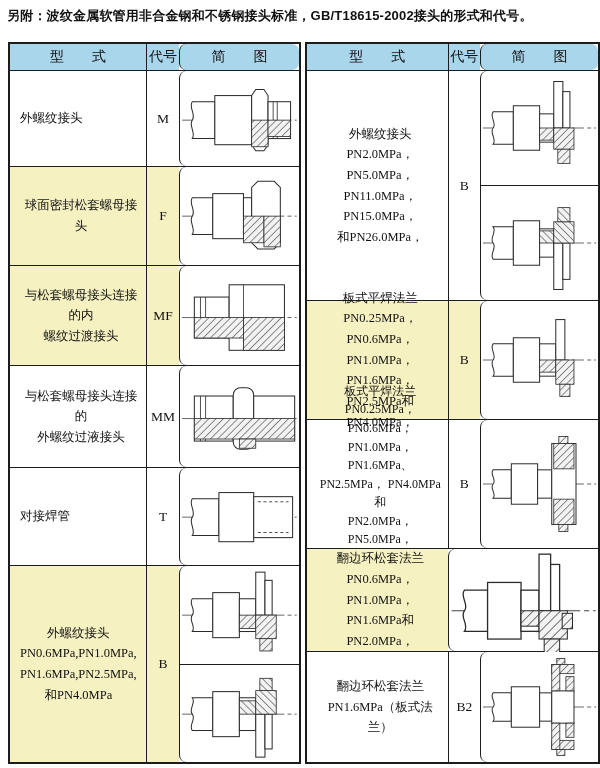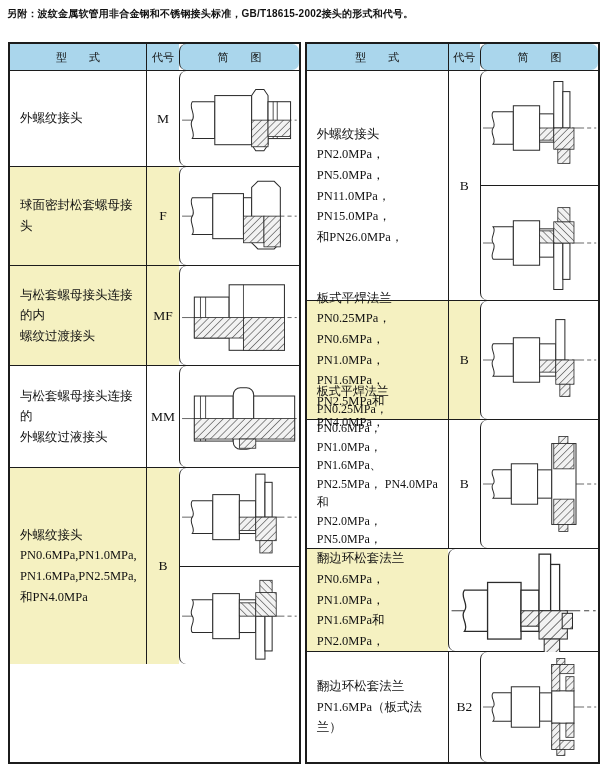--- a/index.html
+++ b/index.html
@@ -9,38 +9,38 @@
   }
   html,body{margin:0;padding:0;}
   body{
     width:600px;height:768px;background:#ffffff;position:relative;
     font-family:"Liberation Serif","DejaVu Serif",serif;color:#111;
     overflow:hidden;
   }
   .title{
     position:absolute;top:7px;left:7px;width:588px;
     font-family:"Liberation Sans","DejaVu Sans",sans-serif;
-    font-weight:bold;font-size:10px;line-height:1.4;letter-spacing:0.2px;
+    font-weight:bold;font-size:13px;line-height:1.4;letter-spacing:0.2px;
   }
   .tables{position:absolute;top:42px;left:8px;display:flex;gap:4px;}
   .half-table{border:2px solid var(--bd);background:#fff;}
   .row{display:flex;}
   .row + .row{border-top:1px solid var(--bd);}
   .cell{box-sizing:border-box;display:flex;align-items:center;}
   .c-type{padding:2px 4px 2px 10px;font-size:12.5px;line-height:1.65;}
-  .c-type .t{white-space:pre-line;}
+  .c-type .t{white-space:pre-line;text-align:center;}
   .c-code{border-left:1px solid var(--bd);justify-content:center;font-size:13.5px;}
   .c-diag{border-left:1px solid var(--bd);background:#fff;flex:1;display:flex;flex-direction:column;padding:0;border-radius:7px;}
   .c-diag .sub{flex:1;display:flex;}
   .c-diag .sub + .sub{border-top:1px solid var(--bd);}
   .left .c-type{width:136px;}
   .left .c-code{width:33px;}
   .right .c-type{width:141px;}
   .right .c-code{width:32px;}
-  .header .cell{background:var(--blue);justify-content:center;padding:0;font-size:11px;}
+  .header .cell{background:var(--blue);justify-content:center;padding:0;font-size:14px;}
   .alt .c-type,.alt .c-code{background:var(--yellow);}
   .diag-svg{width:100%;height:100%;display:block;}
   .defs-holder{position:absolute;width:0;height:0;overflow:hidden;}
 </style>
 </head>
 <body>
 
 <svg class="defs-holder" aria-hidden="true">
   <defs>
     <pattern id="hatch" width="5" height="5" patternUnits="userSpaceOnUse" patternTransform="rotate(45)">
@@ -140,20 +140,38 @@
               <line x1="25" y1="28" x2="25" y2="72" stroke="#2b2b2b" stroke-width="0.8"></line>
               <rect x="52" y="20" width="20" height="60" rx="7" fill="#fff" stroke="#2b2b2b" stroke-width="1"></rect>
               <rect x="72" y="28" width="40" height="44" fill="#fff" stroke="#2b2b2b" stroke-width="1"></rect>
               <rect x="14" y="50" width="98" height="20" fill="url(#hatch)" stroke="#2b2b2b" stroke-width="0.8"></rect>
               <rect x="58" y="70" width="16" height="9" fill="url(#hatch)" stroke="#2b2b2b" stroke-width="0.8"></rect>
             </svg>
           </div>
         </div>
     </div>
 
+    <div class="row" style="height:97px">
+      <div class="cell c-type">
+          <span class="t">对接焊管</span>
+        </div>
+      <div class="cell c-code">T</div>
+      <div class="cell c-diag">
+          <div class="sub">
+            <svg class="diag-svg" viewBox="0 0 116 96" preserveAspectRatio="xMidYMid meet">
+              <line x1="2" y1="48" x2="114" y2="48" stroke="#2b2b2b" stroke-width="0.7" stroke-dasharray="12 3 4 3"></line>
+              <path d="M 38 30 L 12 30 c -4 5.3999999999999995 4 12.6 0 18 c -4 5.3999999999999995 4 12.6 0 18 L 38 66 Z" fill="#fff" stroke="#2b2b2b" stroke-width="1"></path>
+              <rect x="38" y="24" width="34" height="48" fill="#fff" stroke="#2b2b2b" stroke-width="1"></rect>
+              <rect x="72" y="28" width="38" height="40" fill="#fff" stroke="#2b2b2b" stroke-width="1"></rect>
+              <line x1="76" y1="33" x2="106" y2="33" stroke="#2b2b2b" stroke-width="0.8" stroke-dasharray="3 2.5"></line>
+              <line x1="76" y1="63" x2="106" y2="63" stroke="#2b2b2b" stroke-width="0.8" stroke-dasharray="3 2.5"></line>
+            </svg>
+          </div>
+        </div>
+    </div>
 
     <div class="row alt" style="height:196px">
       <div class="cell c-type">
           <span class="t">外螺纹接头
 PN0.6MPa,PN1.0MPa,
 PN1.6MPa,PN2.5MPa,
 和PN4.0MPa</span>
         </div>
       <div class="cell c-code">B</div>
       <div class="cell c-diag">

